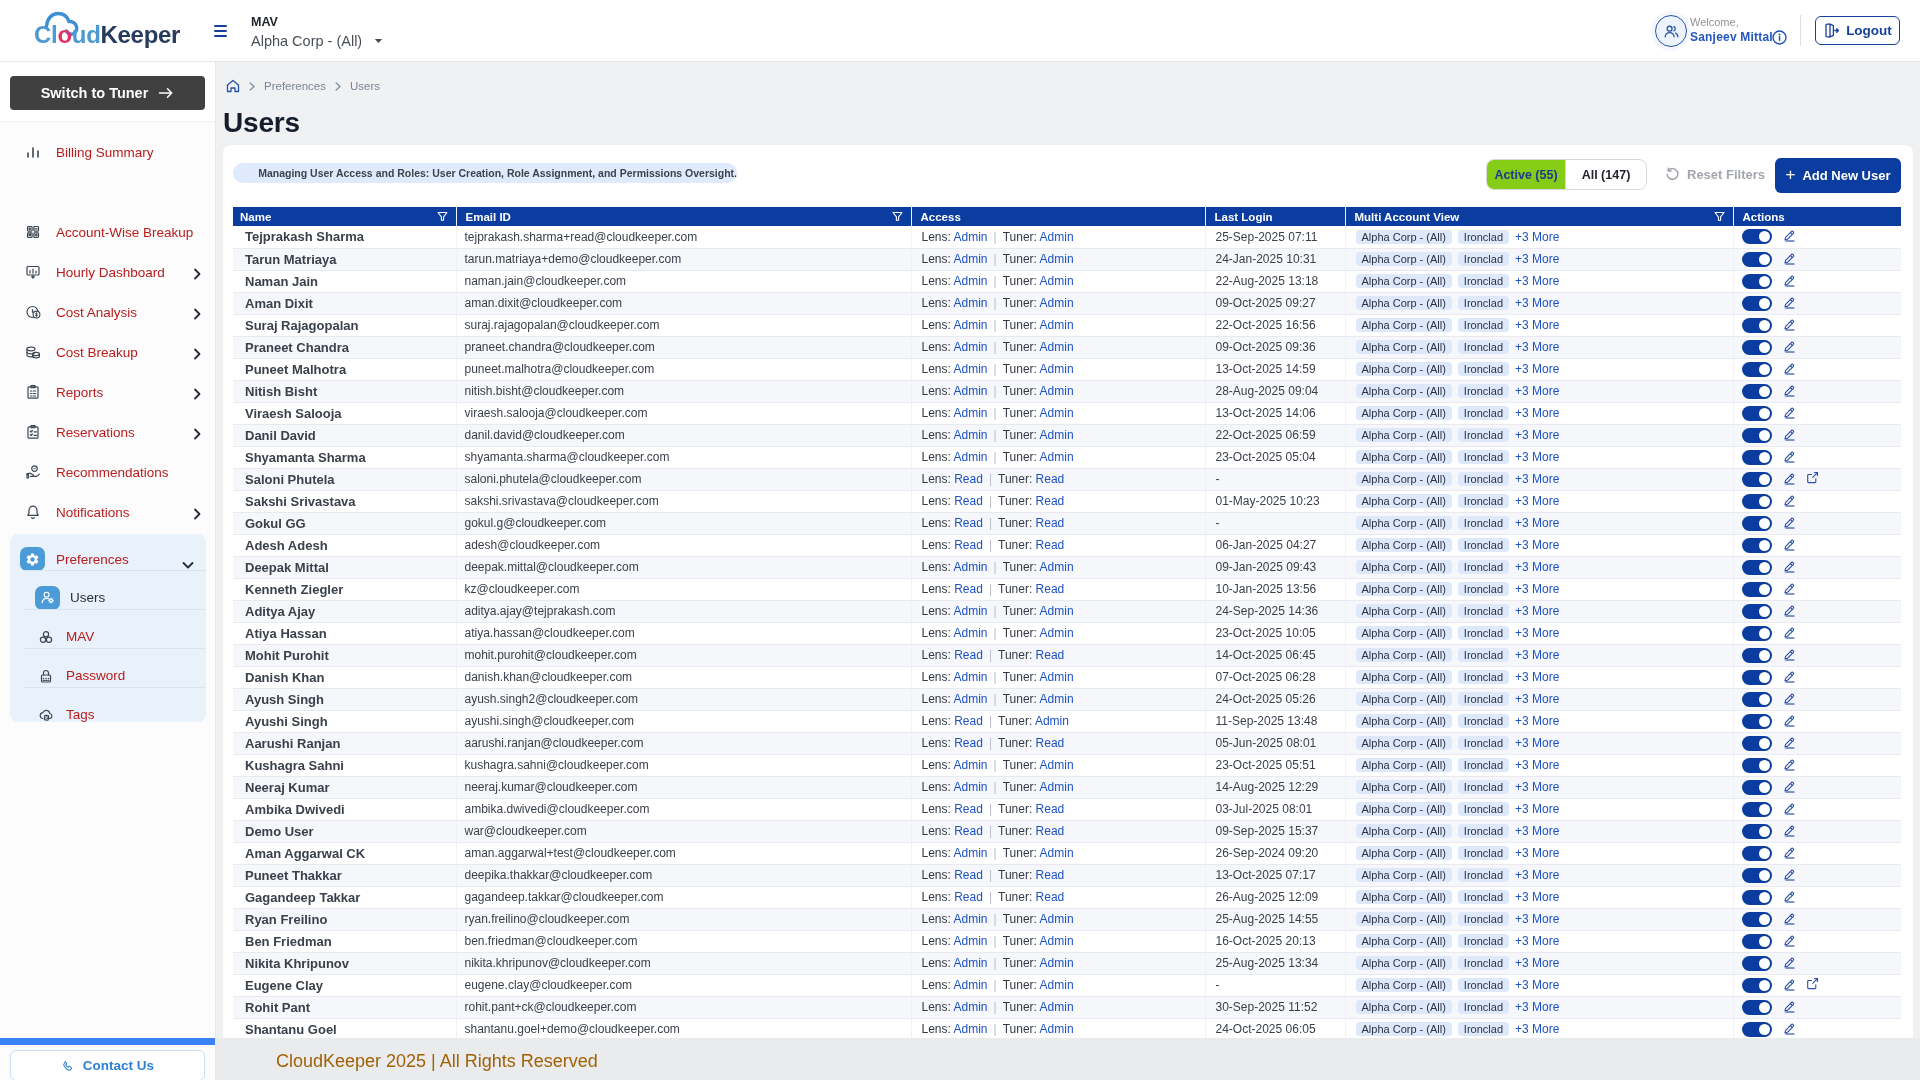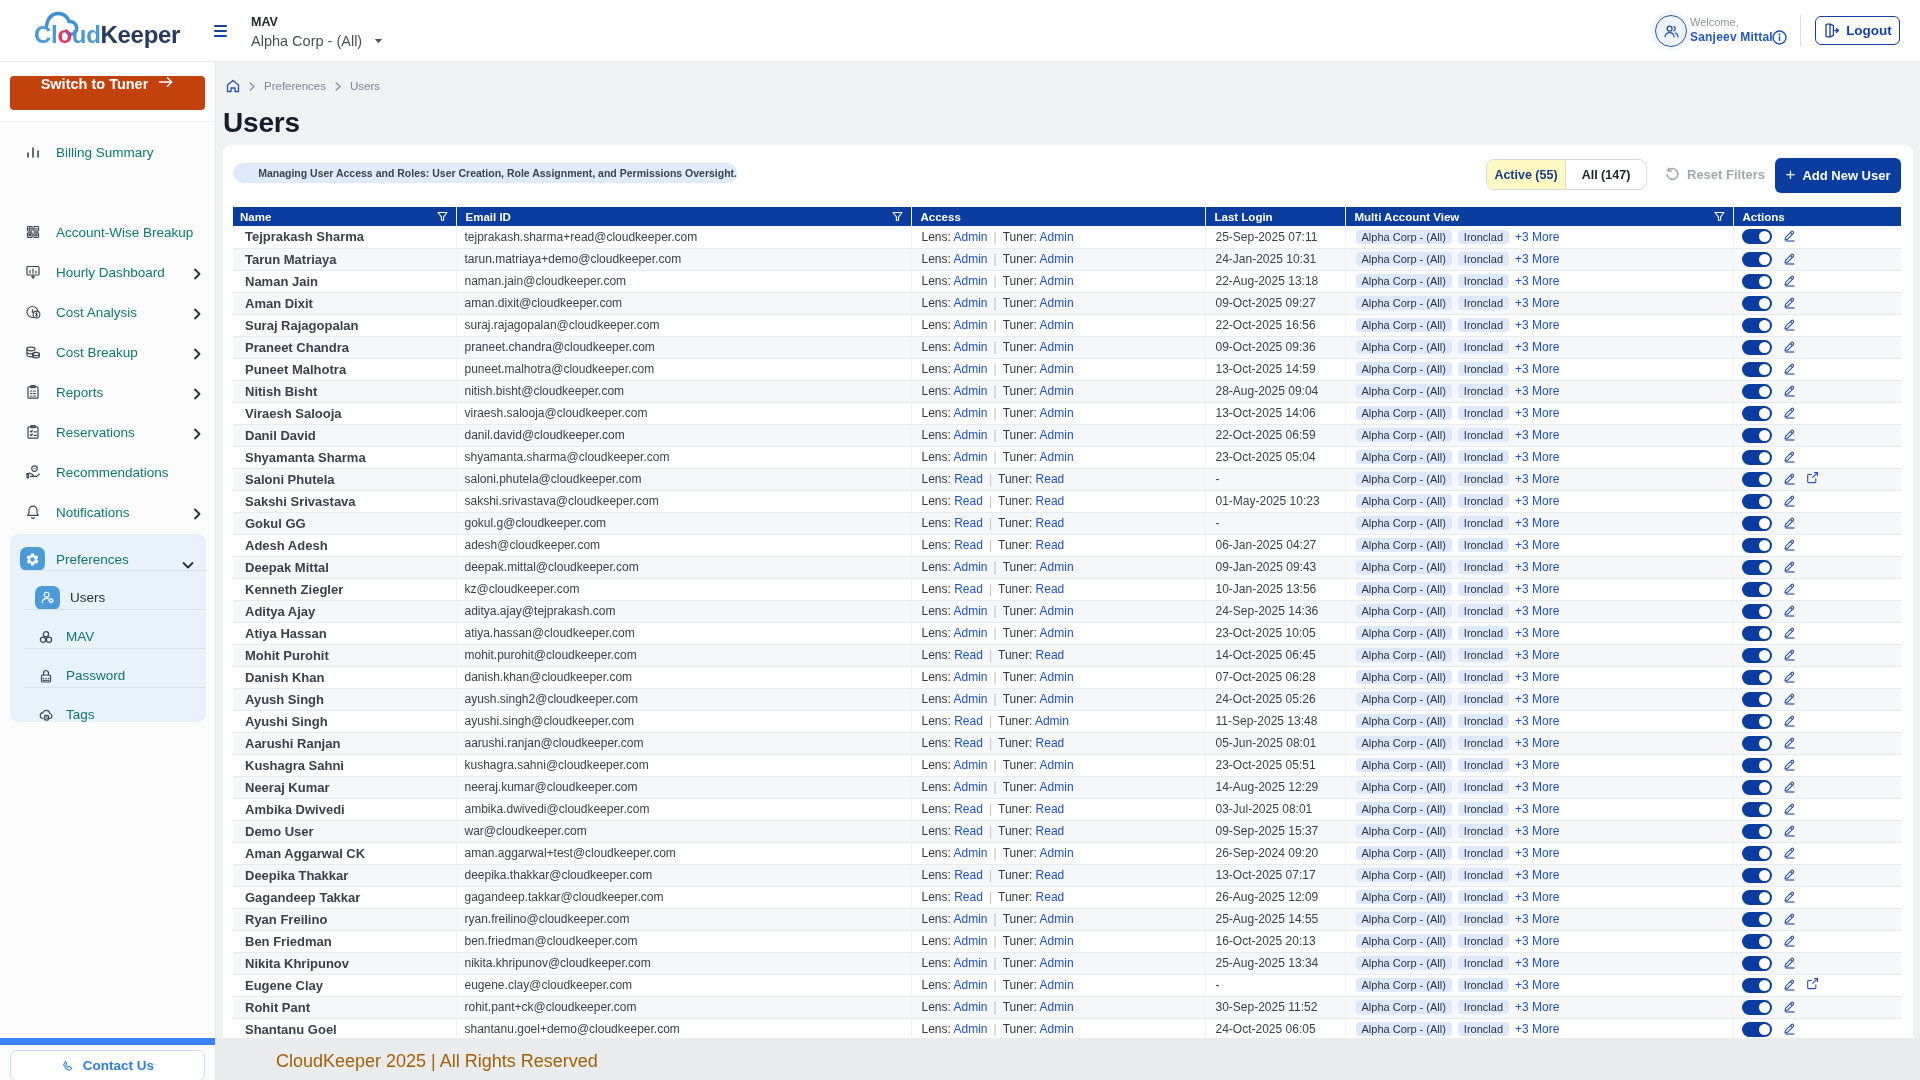--- a/index.html
+++ b/index.html
@@ -11,40 +11,40 @@
 #mavsel{position:absolute;left:251px;top:33px;font-size:14.5px;color:#4a4f57;}
 #mavsel svg{margin-left:8px;vertical-align:2px;}
 #avatar{position:absolute;left:1655px;top:15px;width:32px;height:32px;border-radius:50%;border:1.4px solid #2b56a8;background:#edf3fc;display:flex;align-items:center;justify-content:center;box-shadow:0 0 0 4px #f4f8fd;}
 #welcome{position:absolute;left:1690px;top:16px;font-size:11px;color:#8f9297;}
 #uname{position:absolute;left:1690px;top:30px;font-size:12px;font-weight:bold;color:#2456c0;letter-spacing:0.2px;}
 #uinfo{position:absolute;left:1772px;top:30px;}
 #hdivider{position:absolute;left:1800px;top:15px;width:1px;height:31px;background:#dcdee2;}
 #logoutbtn{position:absolute;left:1815px;top:16px;width:85px;height:29px;border:1.5px solid #16409e;border-radius:6px;display:flex;align-items:center;justify-content:center;gap:6px;font-size:13.5px;font-weight:600;color:#16409e;background:#fff;}
 
 #sidebar{position:absolute;left:0;top:62px;width:216px;height:1018px;background:#fcfcfd;border-right:1px solid #e7e8eb;z-index:20;}
-#switchbtn{position:absolute;left:10px;top:14px;width:195px;height:34px;background:#c2410c;border-radius:4px;color:#fff;font-size:14.5px;font-weight:600;display:flex;align-items:flex-start;justify-content:center;gap:10px;}
+#switchbtn{position:absolute;left:10px;top:14px;width:195px;height:34px;background:#404040;border-radius:4px;color:#fff;font-size:14.5px;font-weight:600;display:flex;align-items:center;justify-content:center;gap:10px;}
 #swrap{position:absolute;left:0;top:0;width:215px;height:60px;background:#fff;border-bottom:1px solid #f0f0f2;}
 .mitem{position:absolute;left:0;width:215px;height:40px;display:flex;align-items:center;}
 .mic{width:16px;height:16px;margin-left:25px;display:inline-flex;}
-.mlabel{margin-left:15px;font-size:13.5px;color:#0f766e;}
+.mlabel{margin-left:15px;font-size:13.5px;color:#b91c1c;}
 .mchev{position:absolute;right:14px;top:14px;}
 #prefblock{position:absolute;left:10px;top:472px;width:196px;height:188px;background:#e9f1fb;border-radius:8px;}
 .pfrow{position:absolute;left:0;width:196px;display:flex;align-items:center;}
 .iconbox{width:25px;height:24px;background:#4a9bd8;border-radius:7px;display:flex;align-items:center;justify-content:center;}
 .pdiv{position:absolute;left:14px;right:0;height:1px;background:#d8e3ef;}
 #contactwrap{position:absolute;left:0;top:976px;width:215px;height:42px;background:#fcfcfd;border-top:7px solid #3b82f6;}
 #contactbtn{position:absolute;left:10px;top:5px;width:195px;height:31px;background:#fff;border:1px solid #c9def4;border-radius:6px;display:flex;align-items:center;justify-content:center;gap:8px;font-size:13.5px;font-weight:600;color:#2e7fd6;}
 
 #main{position:absolute;left:216px;top:62px;width:1704px;height:1018px;background:#f0f1f2;}
 #crumbs{position:absolute;left:10px;top:17px;display:flex;align-items:center;gap:9px;font-size:11.5px;color:#7b8499;}
 #title{position:absolute;left:7px;top:45px;font-size:28px;font-weight:bold;color:#161d2c;letter-spacing:-0.2px;}
 #card{position:absolute;left:7px;top:83px;width:1690px;height:895px;background:#fff;border-radius:8px 8px 0 0;}
 #infobar{position:absolute;left:10px;top:18px;width:504px;height:20px;background:#dfeafc;border-radius:10px;display:flex;align-items:center;gap:14px;padding-left:11px;font-size:10.5px;font-weight:600;color:#3c434b;white-space:nowrap;}
 #seg{position:absolute;left:1263px;top:14px;width:161px;height:31px;border:1px solid #d5d8dd;border-radius:8px;background:#fff;overflow:hidden;display:flex;}
-#seg .s1{width:79px;height:100%;background:#fef9c3;display:flex;align-items:center;justify-content:center;font-size:12.5px;font-weight:bold;color:#1b3c8c;border-right:1px solid #d5d8dd;}
+#seg .s1{width:79px;height:100%;background:#84cc16;display:flex;align-items:center;justify-content:center;font-size:12.5px;font-weight:bold;color:#1b3c8c;border-right:1px solid #d5d8dd;}
 #seg .s2{flex:1;display:flex;align-items:center;justify-content:center;font-size:12.5px;font-weight:600;color:#23262c;}
 #reset{position:absolute;left:1442px;top:22px;display:flex;align-items:center;gap:7px;font-size:13px;font-weight:bold;color:#a2a7ad;}
 #addbtn{position:absolute;left:1552px;top:13px;width:126px;height:35px;background:#0b3da0;border-radius:6px;display:flex;align-items:center;justify-content:center;gap:7px;color:#fff;font-size:13px;font-weight:600;}
 #addbtn .plus{font-size:17px;font-weight:400;margin-top:-2px;}
 
 #tbl{position:absolute;left:10px;top:62px;width:1668px;border-collapse:collapse;table-layout:fixed;font-size:12px;}
 #tbl th{height:19px;background:#0b3da0;color:#fff;font-size:11.5px;font-weight:bold;text-align:left;padding:0 0 0 9px;border-right:1px solid #f2f4f8;position:relative;margin-left:16px;}
 #tbl th:last-child{border-right:none;}
 #tbl td{height:22px;padding:0 0 0 10px;border-bottom:1px solid #e9eaef;border-right:1px solid #f1f2f6;color:#3a414b;white-space:nowrap;overflow:hidden;}
 #tbl td:last-child{border-right:none;}
@@ -754,21 +754,21 @@
             <td class="c-mav"><span class="chip">Alpha Corp - (All)</span><span class="chip">Ironclad</span><a class="more">+3 More</a></td>
             <td class="c-act"><span class="tgl"><span class="knob"></span></span><span class="pen"><svg width="14" height="14" viewBox="0 0 14 14">
                   <g fill="none" stroke="#2a4fae" stroke-width="1.1">
                     <path d="M3.6 9.3 9.3 3.6c.5-.5 1.3-.5 1.8 0l.15.15c.5.5.5 1.3 0 1.8L5.55 11.2l-2.5.55Z"></path>
                     <path d="M8.4 4.5l1.9 1.9"></path>
                   </g>
                   <path d="M3.4 13h9" stroke="#2a4fae" stroke-width="1.2"></path>
                 </svg></span></td>
           </tr>
 <tr>
-            <td class="c-name">Deepika Thakkar</td>
+            <td class="c-name">Puneet Thakkar</td>
             <td class="c-email">deepika.thakkar@cloudkeeper.com</td>
             <td class="c-acc"><span class="lbl">Lens:</span> <a class="lk">Read</a><span class="pipe">|</span><span class="lbl">Tuner:</span> <a class="lk">Read</a></td>
             <td class="c-date">13-Oct-2025 07:17</td>
             <td class="c-mav"><span class="chip">Alpha Corp - (All)</span><span class="chip">Ironclad</span><a class="more">+3 More</a></td>
             <td class="c-act"><span class="tgl"><span class="knob"></span></span><span class="pen"><svg width="14" height="14" viewBox="0 0 14 14">
                   <g fill="none" stroke="#2a4fae" stroke-width="1.1">
                     <path d="M3.6 9.3 9.3 3.6c.5-.5 1.3-.5 1.8 0l.15.15c.5.5.5 1.3 0 1.8L5.55 11.2l-2.5.55Z"></path>
                     <path d="M8.4 4.5l1.9 1.9"></path>
                   </g>
                   <path d="M3.4 13h9" stroke="#2a4fae" stroke-width="1.2"></path>

